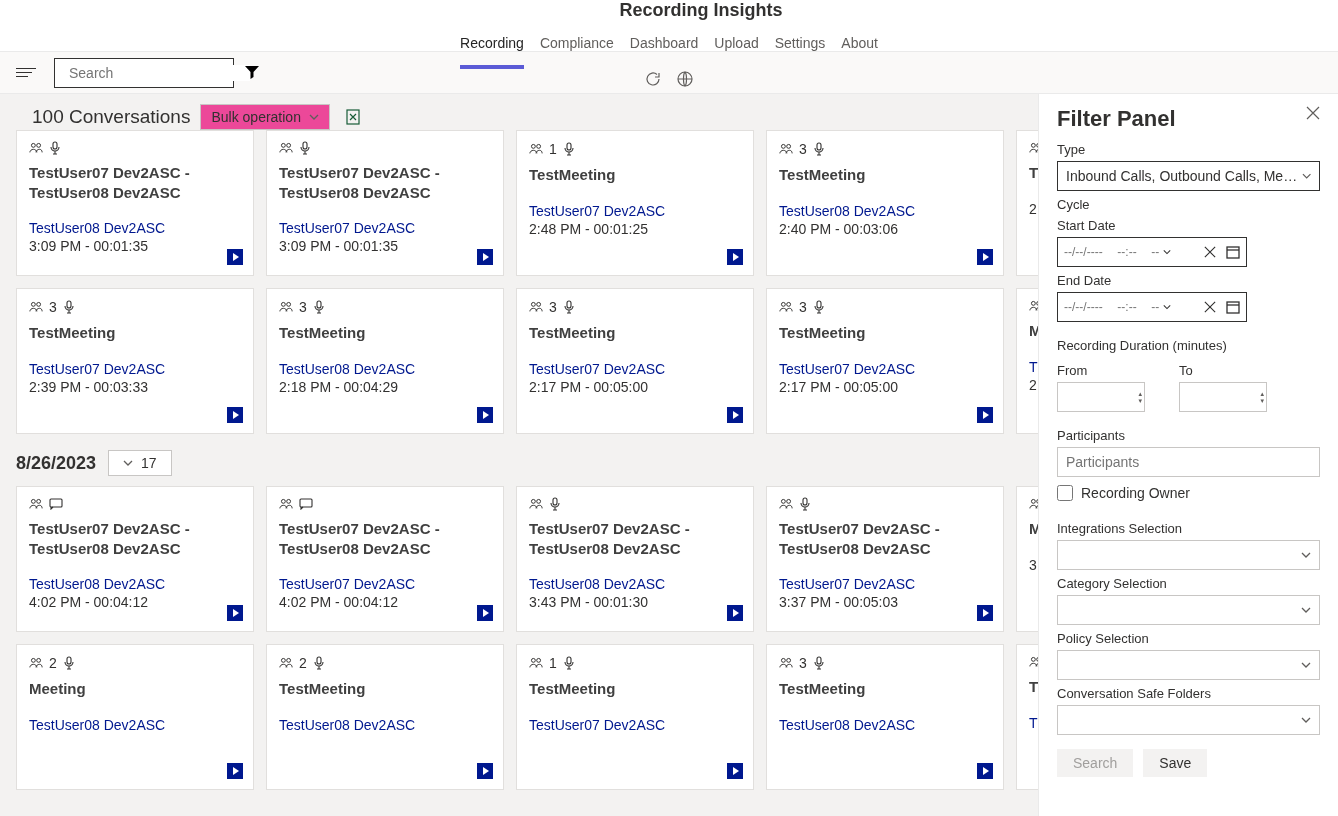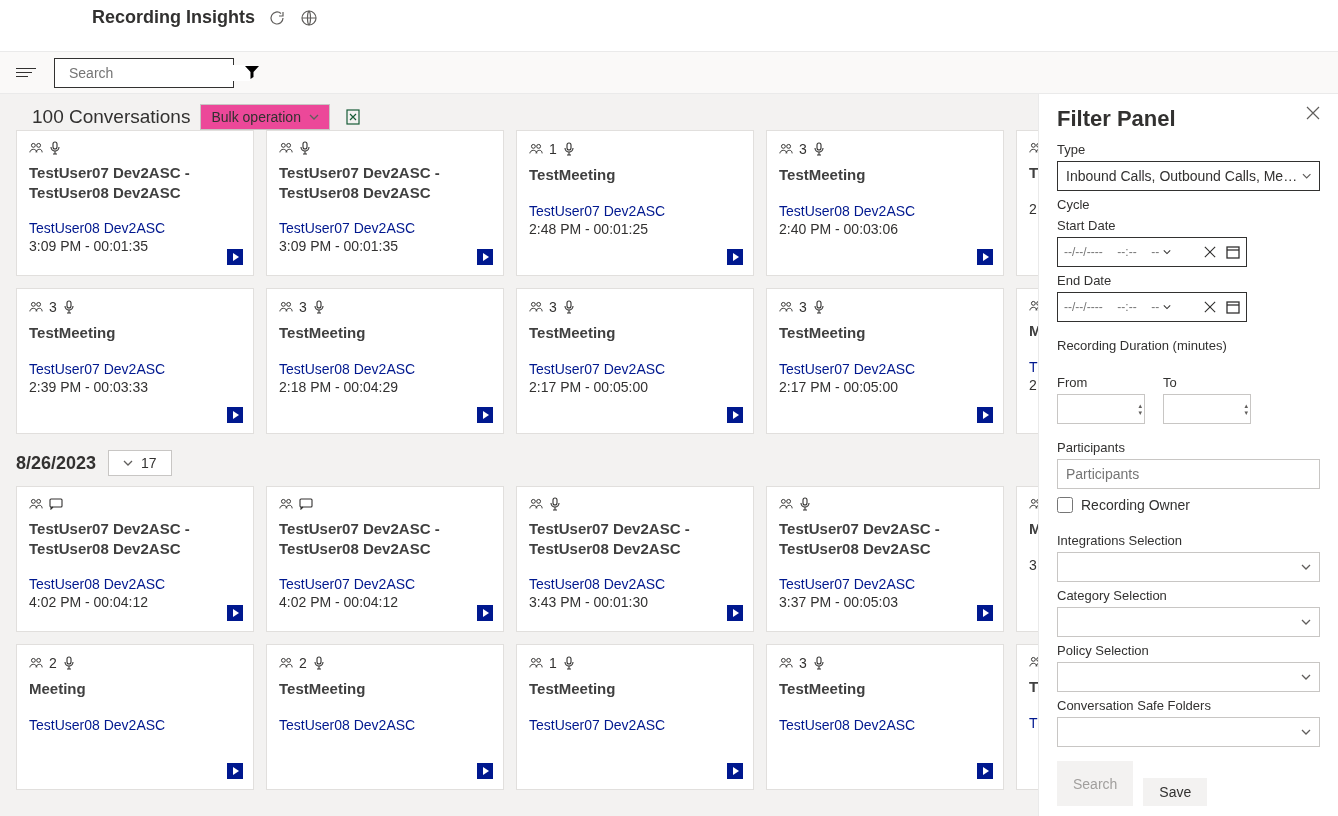--- a/index.html
+++ b/index.html
@@ -1,17 +1,17 @@
 <!DOCTYPE html>
 <html><head>
 <meta charset="utf-8">
 <style>
 * { box-sizing: border-box; margin: 0; padding: 0; }
 body { font-family: "Segoe UI", Arial, sans-serif; font-size: 14px; color: #323130; background: #fff; }
-.topbar { display: flex; align-items: center; height: 52px; border-bottom: 1px solid #eaeaea; padding: 0 16px 16px 16px; }
+.topbar { display: flex; align-items: center; height: 52px; border-bottom: 1px solid #eaeaea; padding: 0 16px 16px 16px; flex-direction: column; }
 .app-title { font-weight: 700; font-size: 18px; margin-right: 12px; margin-left: 76px; }
 .navtabs { display: flex; gap: 16px; flex: 1; }
 .navtab { font-size: 14px; color: #605e5c; padding: 14px 0; border-bottom: 4px solid transparent; cursor: pointer; }
 .navtab.active { color: #242424; border-bottom: 4px solid #5b5bd6; }
 .topbar-right { display: flex; gap: 12px; align-items: center; }
 .icon-btn { width: 20px; height: 20px; display: flex; align-items: center; justify-content: center; cursor: pointer; color: #605e5c; }
 .toolbar { display: flex; align-items: center; height: 42px; background: #faf9f8; border-bottom: 1px solid #eaeaea; padding: 0 16px; gap: 10px; }
 .hamburger { width: 20px; height: 20px; display: flex; flex-direction: column; justify-content: center; gap: 3px; cursor: pointer; }
 .hamburger span { display: block; height: 1px; background: #323130; }
 .search-wrap { display: flex; align-items: center; border: 1px solid #323130; height: 30px; width: 180px; padding: 0 8px; background: #fff; margin-left: 8px; }
@@ -42,30 +42,38 @@
 .fp-select { width: 100%; border: 1px solid #323130; height: 30px; display: flex; align-items: center; justify-content: space-between; padding: 0 8px; font-size: 14px; cursor: pointer; background:#fff;}
 .fp-select-light { border-color: #c8c6c4; }
 .date-input-row { display:flex; align-items:center; border:1px solid #323130; height:30px; padding:0 6px; gap:4px; font-size:12px; color:#767676;}
 .spinner-input { width:88px; height:30px; border:1px solid #c8c6c4; display:flex; align-items:center; padding-right:14px; position:relative; background:#fff;}
 .spinner-input::after { content:"▴\A▾"; white-space:pre; font-size:7px; line-height:7px; position:absolute; right:2px; color:#605e5c;}
 .text-input { width:100%; height:30px; border:1px solid #c8c6c4; padding:0 8px; font-size:14px; color:#767676; background:#fff;}
 .chk-row { display:flex; align-items:center; gap:8px; margin-top:8px; font-size:14px; }
 .chk-row input { width:16px; height:16px; }
 .btn-row { display:flex; gap:10px; margin-top:14px; }
 .btn { padding:6px 16px; font-size:14px; background:#f3f2f1; border:none; cursor:pointer; color:#a19f9d;}
-.btn.save { color:#323130;margin-top:17px; }
+.btn.save { color:#323130; }
 .small-count { font-size:14px; }
 .ppl-count { font-size:14px; }
 svg { display:block; }
 </style>
 </head>
 <body>
 
 <div class="topbar">
   <div class="app-title">Recording Insights</div>
+  <div class="navtabs" id="navtabs">
+      <div class="navtab active">Recording</div>
+      <div class="navtab">Compliance</div>
+      <div class="navtab">Dashboard</div>
+      <div class="navtab">Upload</div>
+      <div class="navtab">Settings</div>
+      <div class="navtab">About</div>
+    </div>
   <div class="topbar-right">
     <div class="icon-btn">
       <svg width="16" height="16" viewBox="0 0 16 16" fill="none" stroke="currentColor" stroke-width="1.2">
           <path d="M14 8a6 6 0 1 1-2-4.5M14 2v4h-4"></path>
         </svg>
     </div>
     <div class="icon-btn">
       <svg width="16" height="16" viewBox="0 0 16 16" fill="none" stroke="currentColor" stroke-width="1.2">
           <circle cx="8" cy="8" r="7"></circle>
           <path d="M1 8h14M8 1c2 2 2 12 0 14M8 1c-2 2-2 12 0 14"></path>
@@ -587,21 +595,21 @@
       <svg width="12" height="12" viewBox="0 0 14 14" stroke="#323130" stroke-width="1.3">
           <path d="M1 1l12 12M13 1L1 13"></path>
         </svg>
       <svg width="14" height="14" viewBox="0 0 14 14" fill="none" stroke="#323130" stroke-width="1.3" style="margin-left:6px;">
           <rect x="1" y="2" width="12" height="11"></rect>
           <path d="M1 5h12"></path>
         </svg>
     </div>
 
     <div class="fp-label" style="margin-top:16px;">Recording Duration (minutes)</div>
-    <div style="display:flex;gap:18px;margin-top:16px;">
+    <div style="display:flex;gap:34px;margin-top:4px;">
       <div>
         <div class="fp-label">From</div>
         <div class="spinner-input"></div>
       </div>
       <div>
         <div class="fp-label">To</div>
         <div class="spinner-input"></div>
       </div>
     </div>
 

